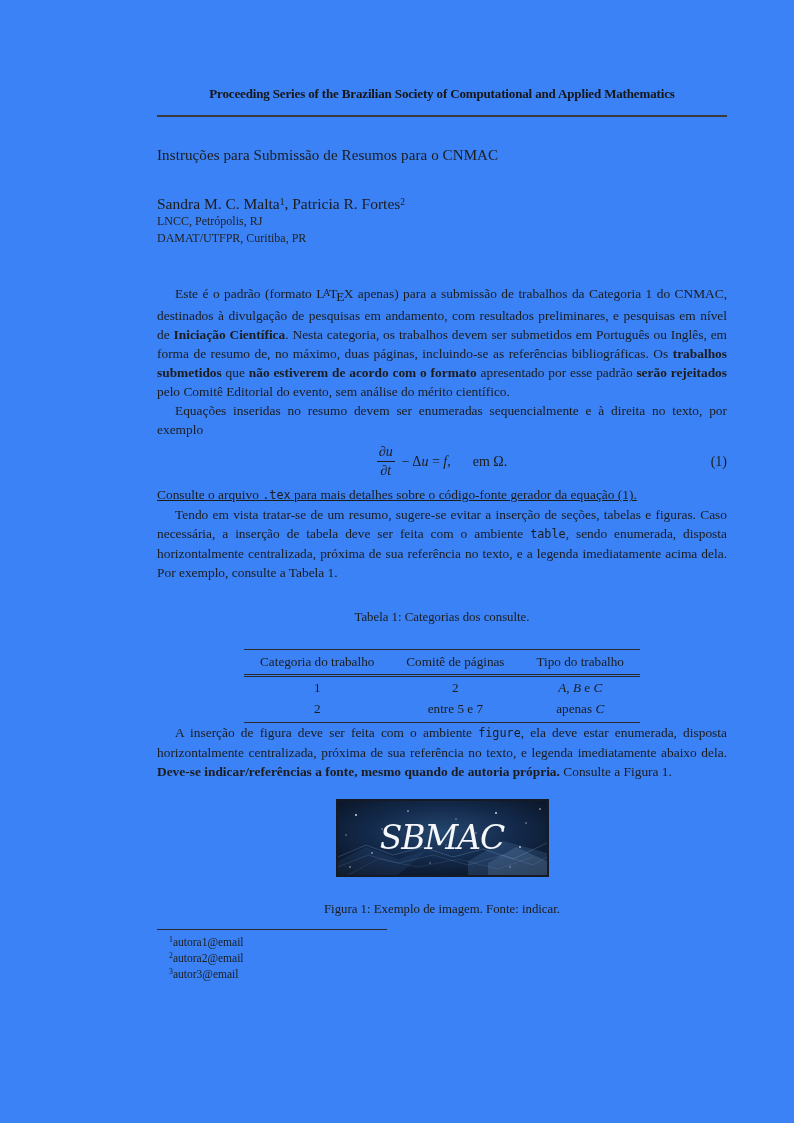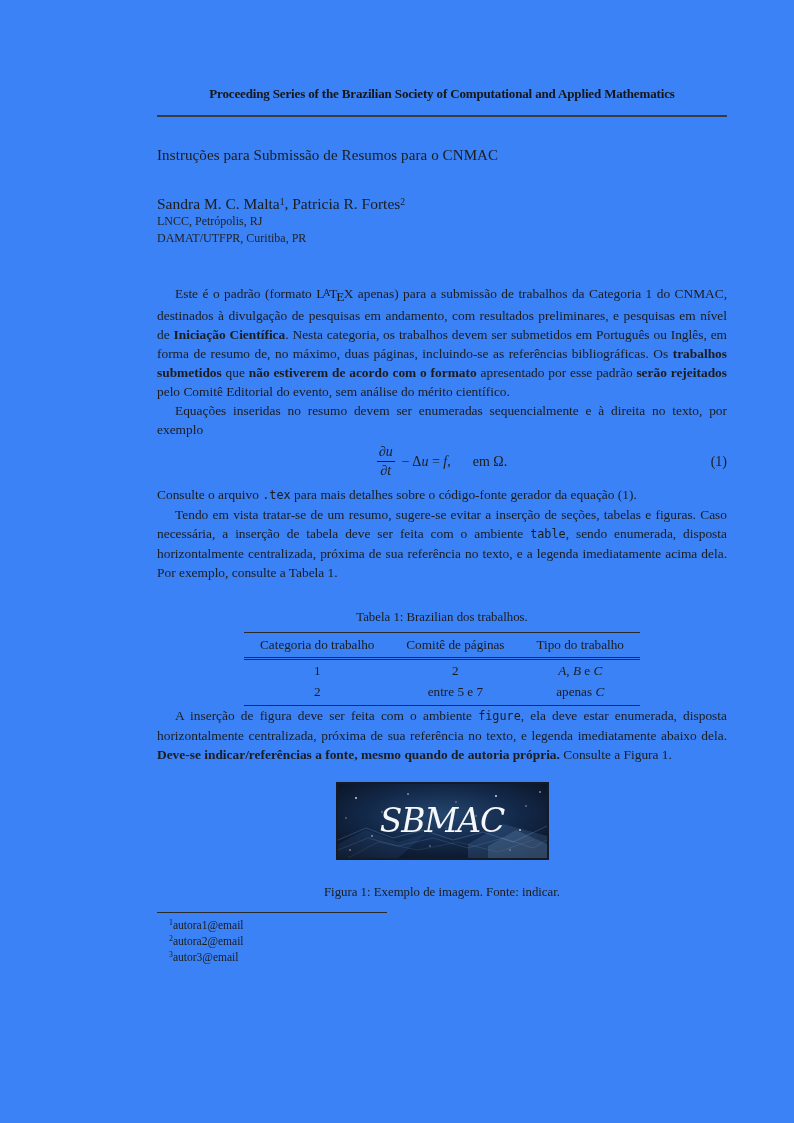--- a/index.html
+++ b/index.html
@@ -36,21 +36,21 @@
   .author-name { font-size: 15.5px; line-height: 19px; }
   .author-affil { font-size: 12px; line-height: 17px; color: #222; font-family: Liberation Serif, serif; }
 
   .body-text {
     margin-top: 36px;
     font-size: 13.4px; line-height: 19px;
     text-align: justify;
   }
   .body-text p { margin: 0; }
   p.indent { text-indent: 18px; }
-  p.noindent { text-indent: 0; }
+  p.noindent { text-indent: 0; text-decoration: underline; }
 
   .seg-b { font-weight: bold; }
   .seg-i { font-style: italic; }
   .seg-m { font-family: "DejaVu Sans Mono", "Liberation Mono", monospace; font-size: 0.88em; }
   .seg-sup { vertical-align: 0.45em; font-size: 0.62em; line-height: 0; }
   .fn-sup  { vertical-align: 0.45em; font-size: 0.68em; line-height: 0; }
   .lgA { font-size: 0.72em; vertical-align: 0.22em; margin: 0 -0.10em 0 -0.14em; }
   .lgE { vertical-align: -0.21em; margin: 0 -0.06em 0 -0.08em; }
 
   .equation-row {
@@ -61,21 +61,21 @@
   .frac { display: inline-flex; flex-direction: column; align-items: center; line-height: 1.12; }
   .frac-num { border-bottom: 1px solid #1c1c1c; padding: 0 2px 1px; font-style: italic; }
   .frac-den { padding-top: 1px; font-style: italic; }
   .eq-middle { margin-left: 7px; }
   .eq-tail { margin-left: 22px; }
   .eq-number { position: absolute; right: 0; top: 50%; transform: translateY(-50%); font-style: normal; }
 
   .table-block { margin-top: 26px; text-indent: 0; }
   .table-caption { text-align: center; font-size: 12.8px; }
   table.data-table {
-    margin: 5px auto 0; border-collapse: collapse;
+    margin: 22px auto 0; border-collapse: collapse;
     font-size: 13.2px; text-align: center;
   }
   table.data-table thead th {
     font-weight: normal; padding: 2px 16px 3px;
     border-top: 1.5px solid #2a2a2a;
     border-bottom: 3px double #2a2a2a;
   }
   table.data-table tbody td { padding: 1px 16px; }
   table.data-table tbody tr:last-child td { padding-bottom: 4px; border-bottom: 1.5px solid #2a2a2a; }
 
@@ -124,21 +124,21 @@
         </span>
         <span class="eq-middle"><span> − Δ</span><span class="seg-i">u</span><span> = </span><span class="seg-i">f</span><span>,</span></span>
         <span class="eq-tail">em Ω.</span>
         <span class="eq-number">(1)</span>
       </div>
 
       <p class="noindent"><span>Consulte o arquivo </span><span class="seg-m">.tex</span><span> para mais detalhes sobre o código-fonte gerador da equação (1).</span></p>
       <p class="indent"><span>Tendo em vista tratar-se de um resumo, sugere-se evitar a inserção de seções, tabelas e figuras. Caso necessária, a inserção de tabela deve ser feita com o ambiente </span><span class="seg-m">table</span><span>, sendo enumerada, disposta horizontalmente centralizada, próxima de sua referência no texto, e a legenda imediatamente acima dela. Por exemplo, consulte a Tabela 1.</span></p>
 
       <div class="table-block">
-        <div class="table-caption">Tabela 1: Brazilian dos trabalhos.</div>
+        <div class="table-caption">Tabela 1: Categorias dos consulte.</div>
         <table class="data-table">
           <thead>
             <tr>
               <th>Categoria do trabalho</th>
               <th>Comitê de páginas</th>
               <th>Tipo do trabalho</th>
             </tr>
           </thead>
           <tbody>
             <tr>

